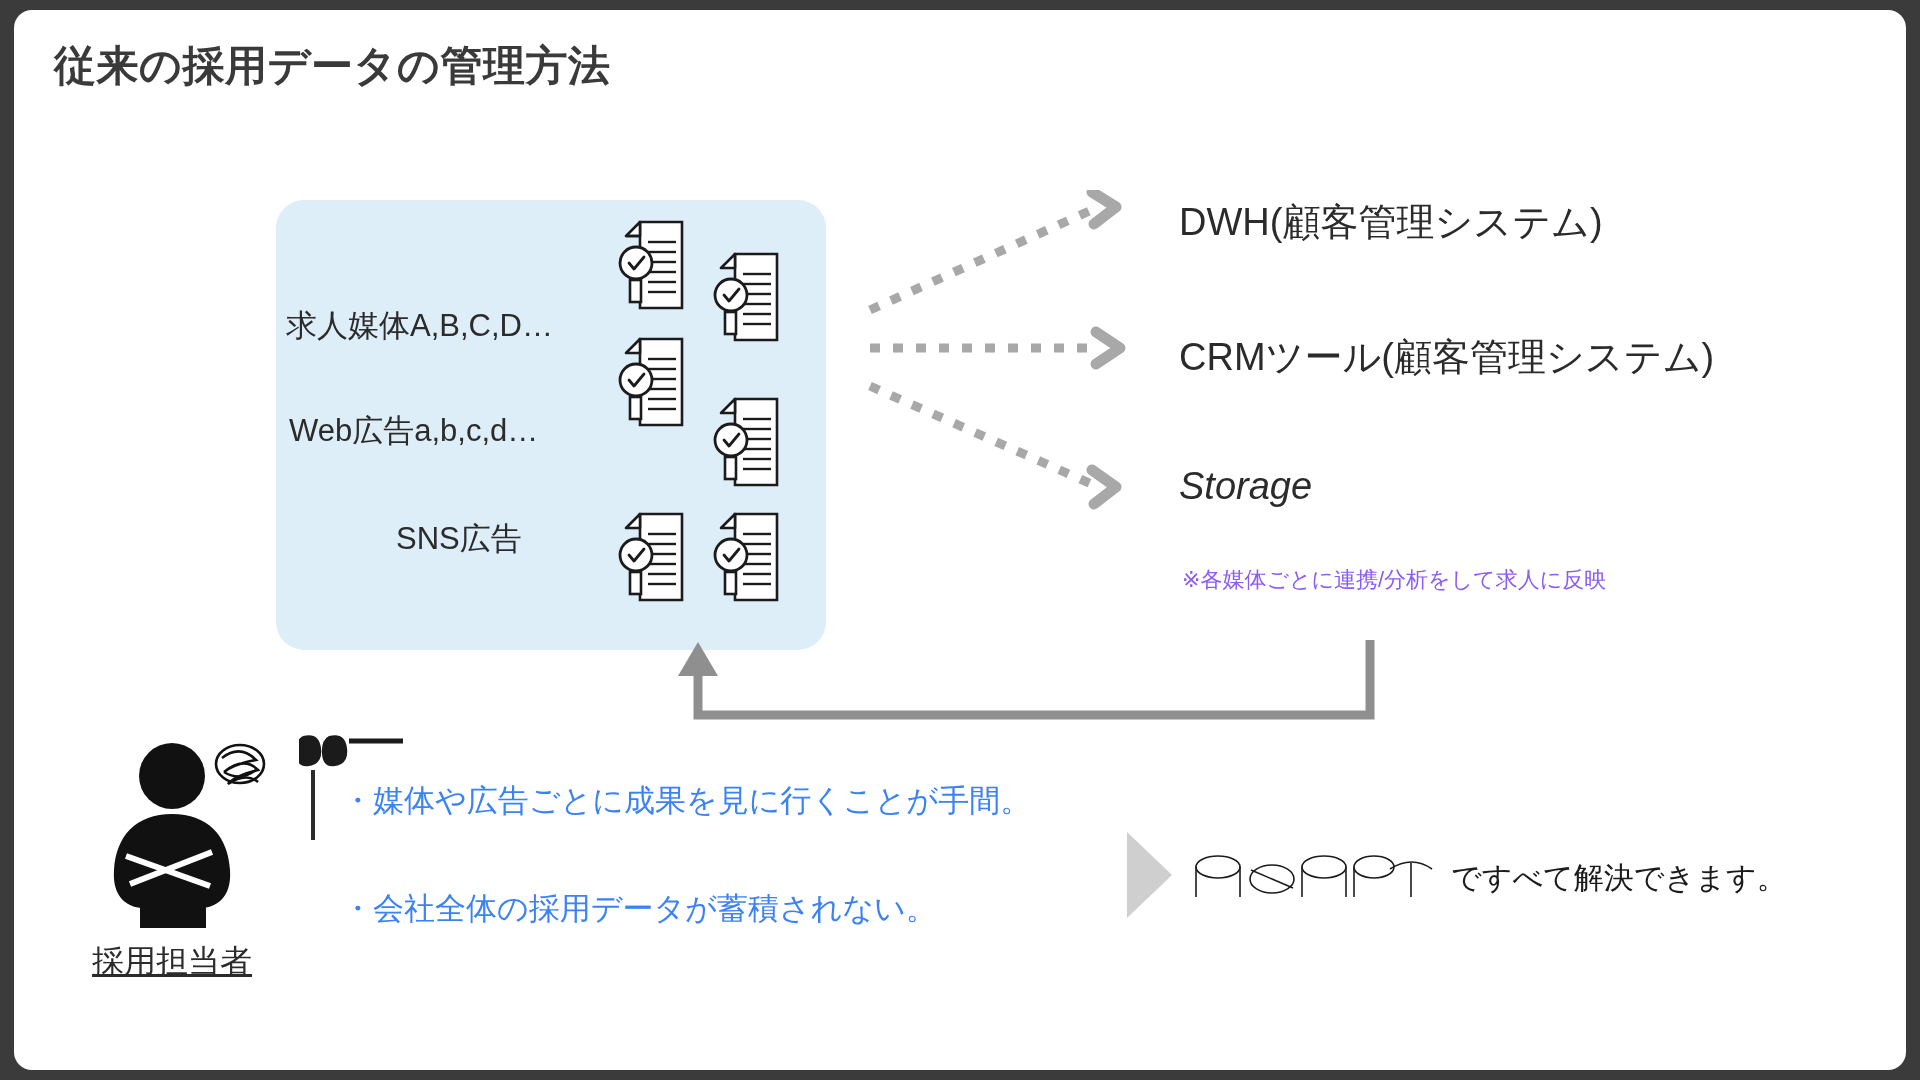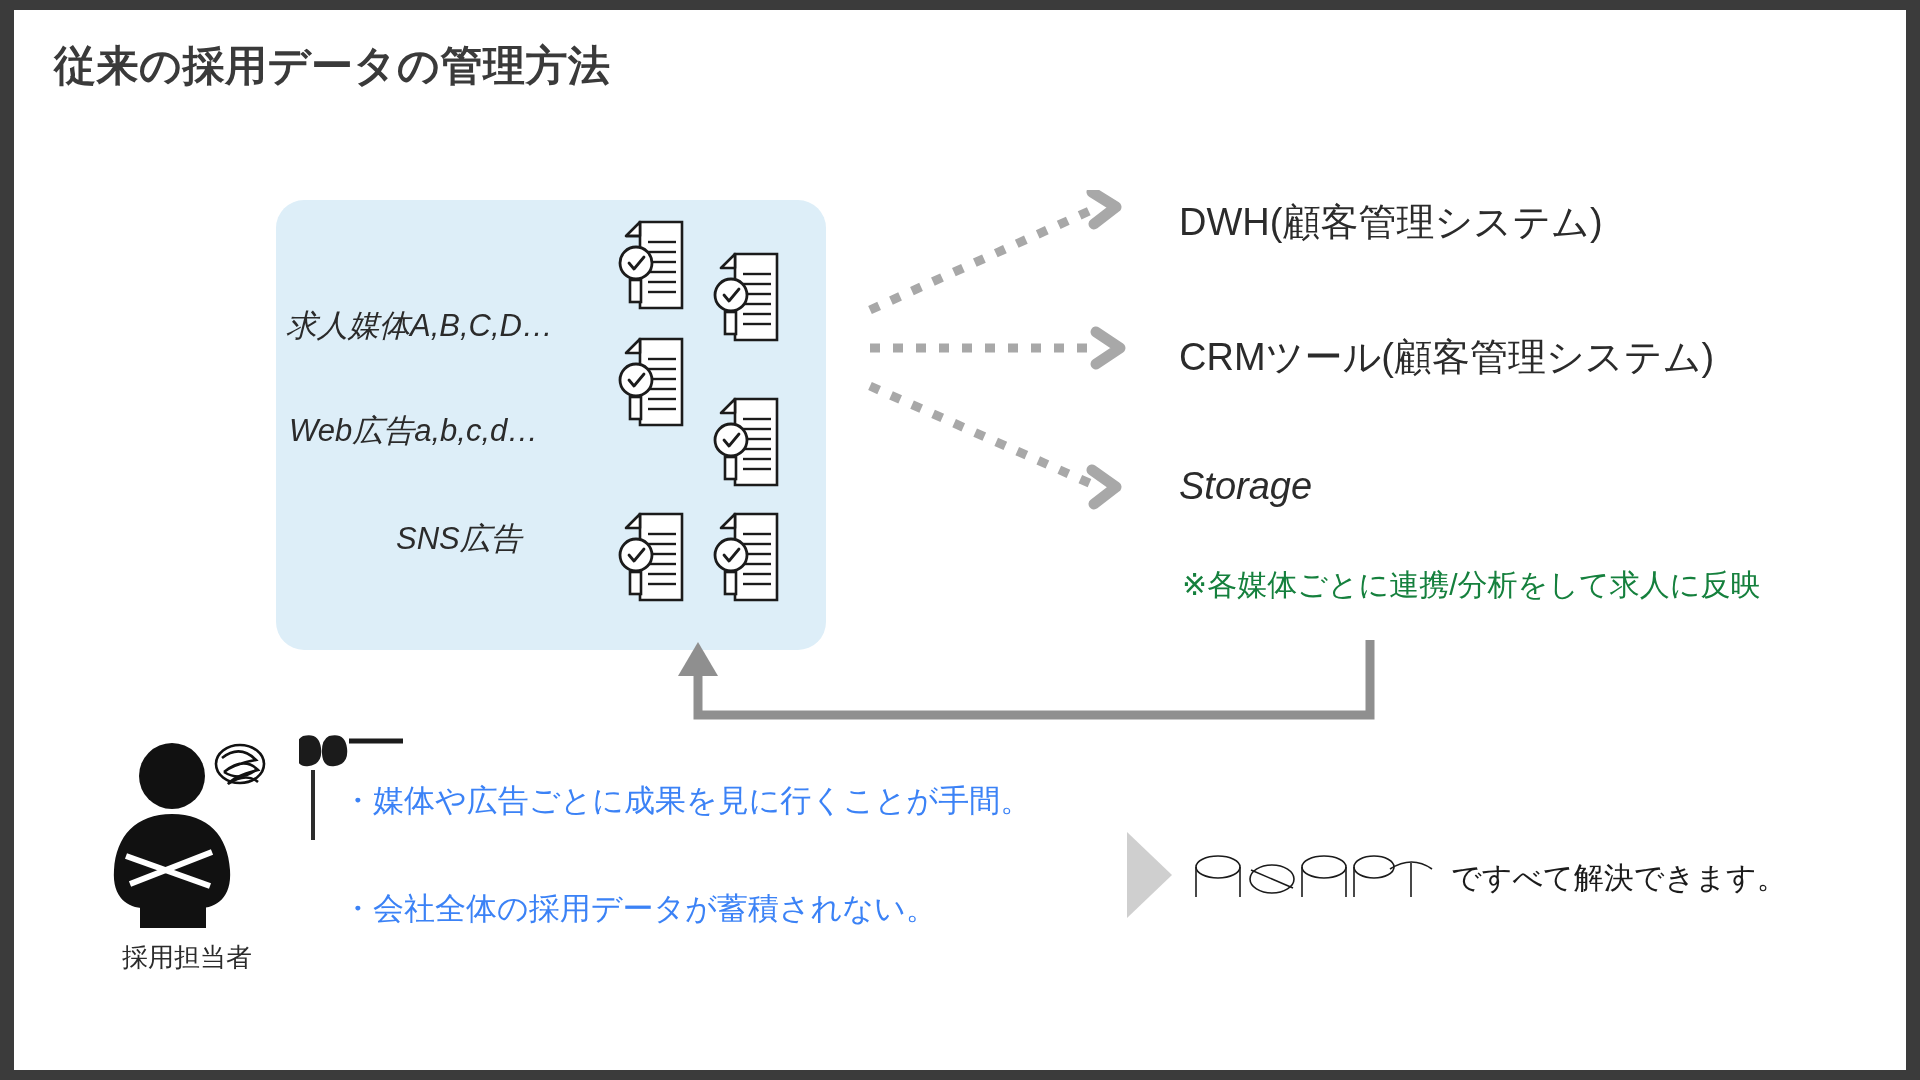--- a/index.html
+++ b/index.html
@@ -13,20 +13,21 @@
     font-family: "Liberation Sans", "DejaVu Sans", sans-serif;
     overflow: hidden;
   }
   #slide {
     position: absolute;
     left: 14px;
     top: 10px;
     width: 1892px;
     height: 1060px;
     background: #ffffff;
+    border-radius: 18px;
   }
 
   
   #title {
     position: absolute;
     left: 40px;
     top: 28px;
     font-size: 42px;
     font-weight: bold;
     color: #3a3a3a;
@@ -42,21 +43,20 @@
     width: 550px;
     height: 450px;
     background: #ddeef8;
     border-radius: 28px;
   }
   .source-label {
     position: absolute;
     color: #2b2b2b;
     font-size: 31px;
     white-space: nowrap;
-    font-style: italic;
   }
   #src-0 { left: 272px; top: 295px; }
   #src-1 { left: 275px; top: 400px; }
   #src-2 { left: 350px; top: 508px; margin-left: 32px; }
 
   .doc-icon {
     position: absolute;
     width: 74px;
     height: 94px;
   }
@@ -85,22 +85,22 @@
     white-space: nowrap;
   }
   #dest-0 { top: 187px; }
   #dest-1 { top: 322px; }
   #dest-2 { top: 455px; font-style: italic; }
 
   #dest-note {
     position: absolute;
     left: 1168px;
     top: 555px;
-    font-size: 30px;
-    color: #15803d;
+    font-size: 22px;
+    color: #8b5cf6;
     white-space: nowrap;
   }
 
   
   #loop {
     position: absolute;
     left: 640px;
     top: 630px;
     width: 740px;
     height: 140px;
@@ -112,23 +112,23 @@
     left: 78px;
     top: 718px;
     width: 190px;
     height: 200px;
   }
   #persona-label {
     position: absolute;
     left: 78px;
     top: 930px;
     width: 190px;
-    text-align: center;
-    font-size: 26px;
+    font-size: 32px;
     color: #2b2b2b;
+    text-decoration: underline;
   }
 
   
   #quote-mark {
     position: absolute;
     left: 285px;
     top: 718px;
     width: 110px;
     height: 90px;
   }

